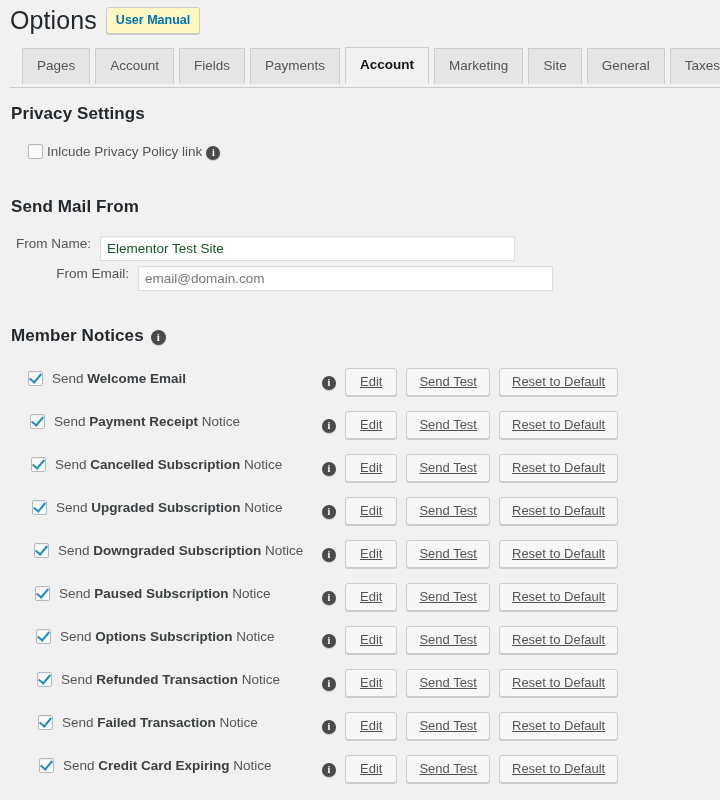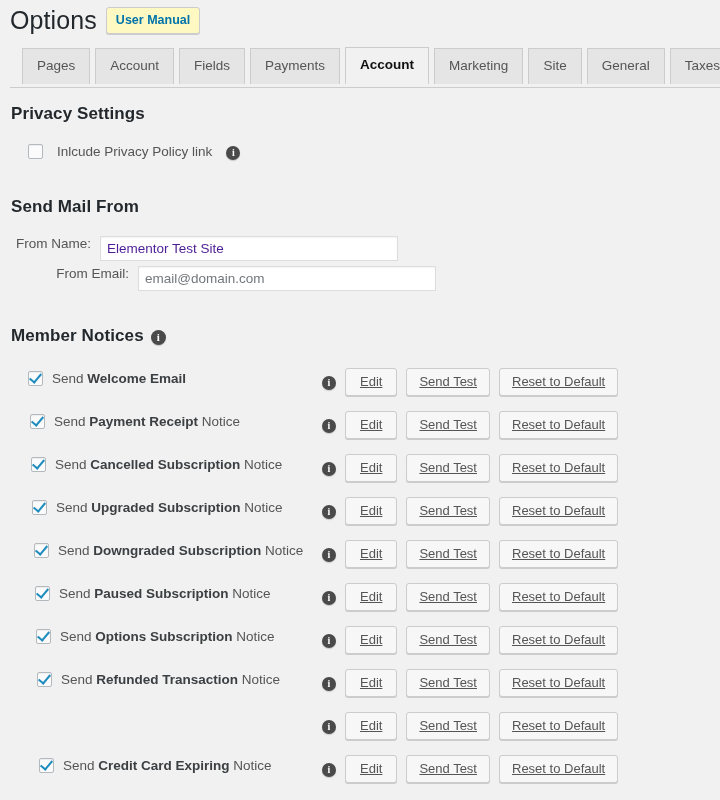--- a/index.html
+++ b/index.html
@@ -164,21 +164,21 @@
     transform: rotate(40deg);
   }
 
   
   .privacy-row {
     position: absolute;
     left: 28px;
     top: 144px;
     display: flex;
     align-items: center;
-    gap: 14px;
+    gap: 4px;
   }
   .privacy-row .lbl {
     font-size: 13.5px;
     color: #555;
   }
 
   
   .field-row {
     position: absolute;
     display: flex;
@@ -188,28 +188,28 @@
   #row-from-email { left: 0; top: 266px; padding-left: 38px; }
   .field-label {
     width: 100px;
     text-align: right;
     padding-right: 9px;
     font-size: 13.5px;
     color: #555;
     box-sizing: border-box;
   }
   .text-input {
-    width: 298px;
+    width: 415px;
     height: 25px;
     box-sizing: border-box;
     border: 1px solid #ddd;
     background: #fff;
     font-family: "Liberation Sans", sans-serif;
     font-size: 13.5px;
-    color: #4c1d95;
+    color: #14532d;
     padding: 2px 6px;
     border-radius: 0;
     outline: none;
     box-shadow: inset 0 1px 2px rgba(0,0,0,0.05);
   }
   .text-input::placeholder { color: #72777c; opacity: 1; }
 
   
   .notices {
     position: absolute;
@@ -403,20 +403,24 @@
         <span class="notice-label"><span>Send </span><b>Refunded Transaction</b><span> Notice</span></span>
       </div>
       <div class="notice-right">
         <span class="info-icon">i</span>
         <span class="btn edit">Edit</span>
         <span class="btn">Send Test</span>
         <span class="btn">Reset to Default</span>
       </div>
     </div>
     <div class="notice-row">
+      <div class="notice-left" style="left: 38px;">
+        <span class="cbox checked"></span>
+        <span class="notice-label"><span>Send </span><b>Failed Transaction</b><span> Notice</span></span>
+      </div>
       <div class="notice-right">
         <span class="info-icon">i</span>
         <span class="btn edit">Edit</span>
         <span class="btn">Send Test</span>
         <span class="btn">Reset to Default</span>
       </div>
     </div>
     <div class="notice-row">
       <div class="notice-left" style="left: 39px;">
         <span class="cbox checked"></span>

